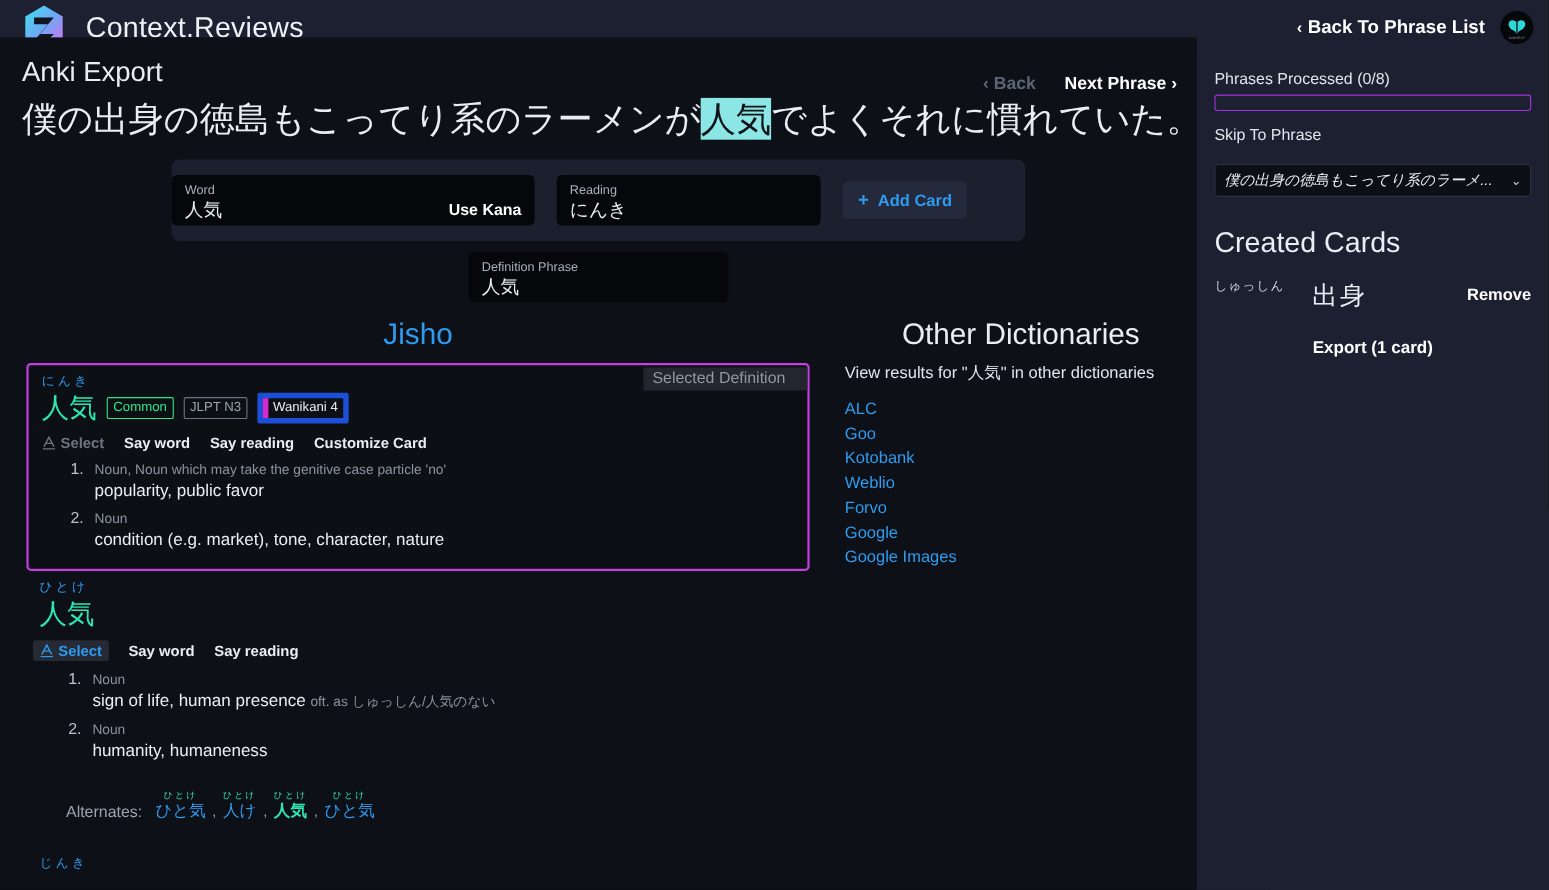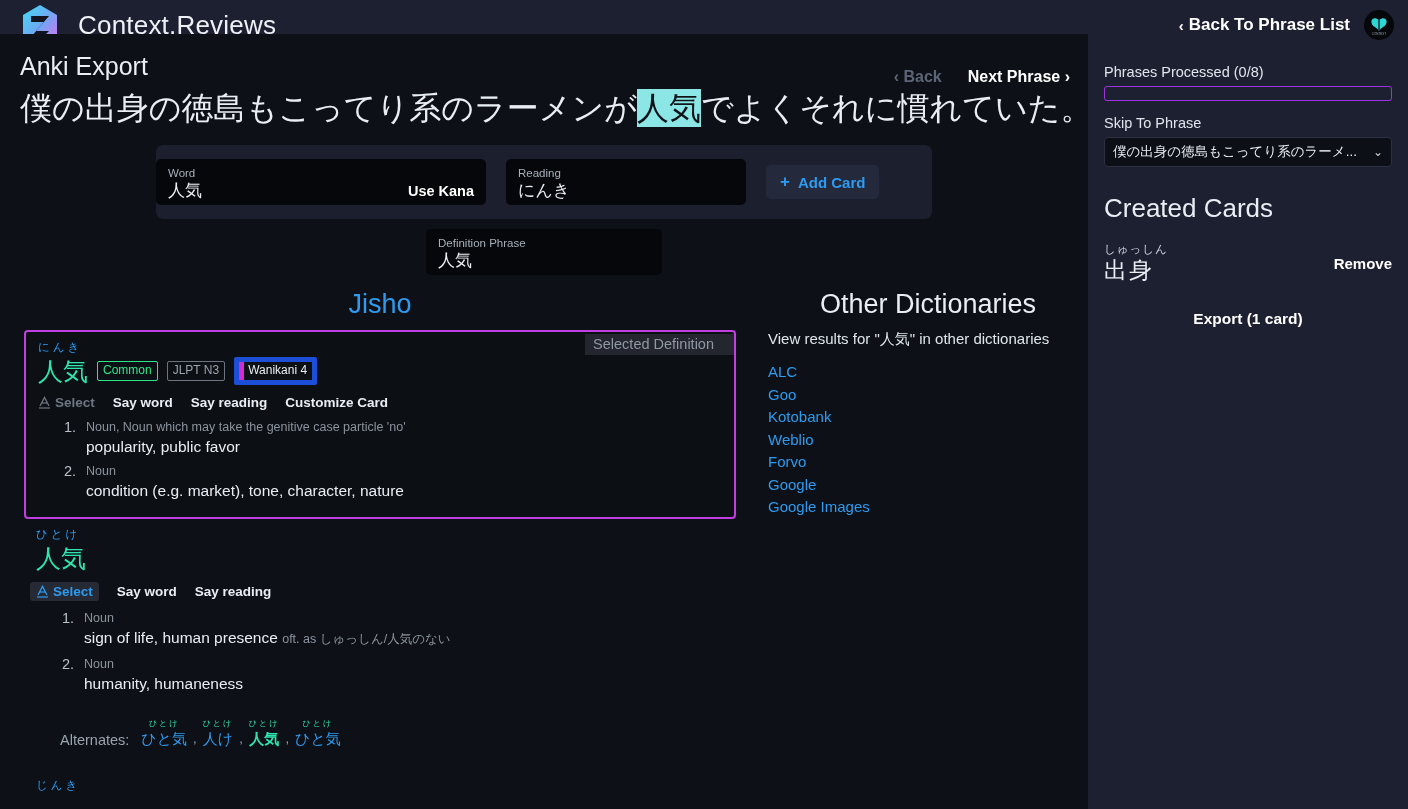--- a/index.html
+++ b/index.html
@@ -149,29 +149,29 @@
     position: absolute; right: 0; top: 50px; width: 320px; height: 759px;
     background: #1d2030; padding: 14px 16px;
   }
   .side-label { font-size: 14.5px; color: #e0e6ed; }
   .progress-outer {
     margin-top: 6px; height: 15px; border: 1px solid #a033e0; border-radius: 3px; background: #1d2030;
   }
   .progress-fill { height: 100%; width: 0%; background: #a033e0; border-radius: 2px; }
   .side-label2 { font-size: 14.5px; color: #e0e6ed; margin-top: 14px; }
   .select-box {
-    margin-top: 6px; height: 30px; background: #0c0f16; border: 1px solid #2c3142; border-radius: 4px;
-    display: flex; align-items: center; padding: 0 8px; cursor: pointer;
+    margin-top: 18px; height: 30px; background: #0c0f16; border: 1px solid #2c3142; border-radius: 4px;
+    display: flex; align-items: center; padding: 0 8px; cursor: pointer; font-style: italic;
   }
   .select-val { font-size: 13.5px; color: #e9eef4; overflow: hidden; white-space: nowrap; flex: 1; }
   .select-caret { font-size: 12px; color: #c9d1d9; margin-left: 6px; }
 
   .cards-title { font-size: 26px; color: #e9eef4; margin-top: 26px; font-weight: 400; }
   .card-row { display: flex; align-items: center; justify-content: space-between; margin-top: 18px; }
-  .card-word { display: flex; flex-direction: column; }
+  .card-word { display: flex; flex-direction: row; gap: 25px; }
   .card-furi { font-size: 11.5px; color: #cdd5de; letter-spacing: 1px; line-height: 14px; }
   .card-kanji { font-size: 23px; color: #e9eef4; letter-spacing: 2px; line-height: 28px; }
   .remove-btn { font-size: 15px; font-weight: bold; color: #ffffff; cursor: pointer; }
   .export-btn {
     margin-top: 26px; text-align: center; font-size: 15.5px; font-weight: bold; color: #ffffff; cursor: pointer;
   }
 </style>
 </head>
 <body>
 

